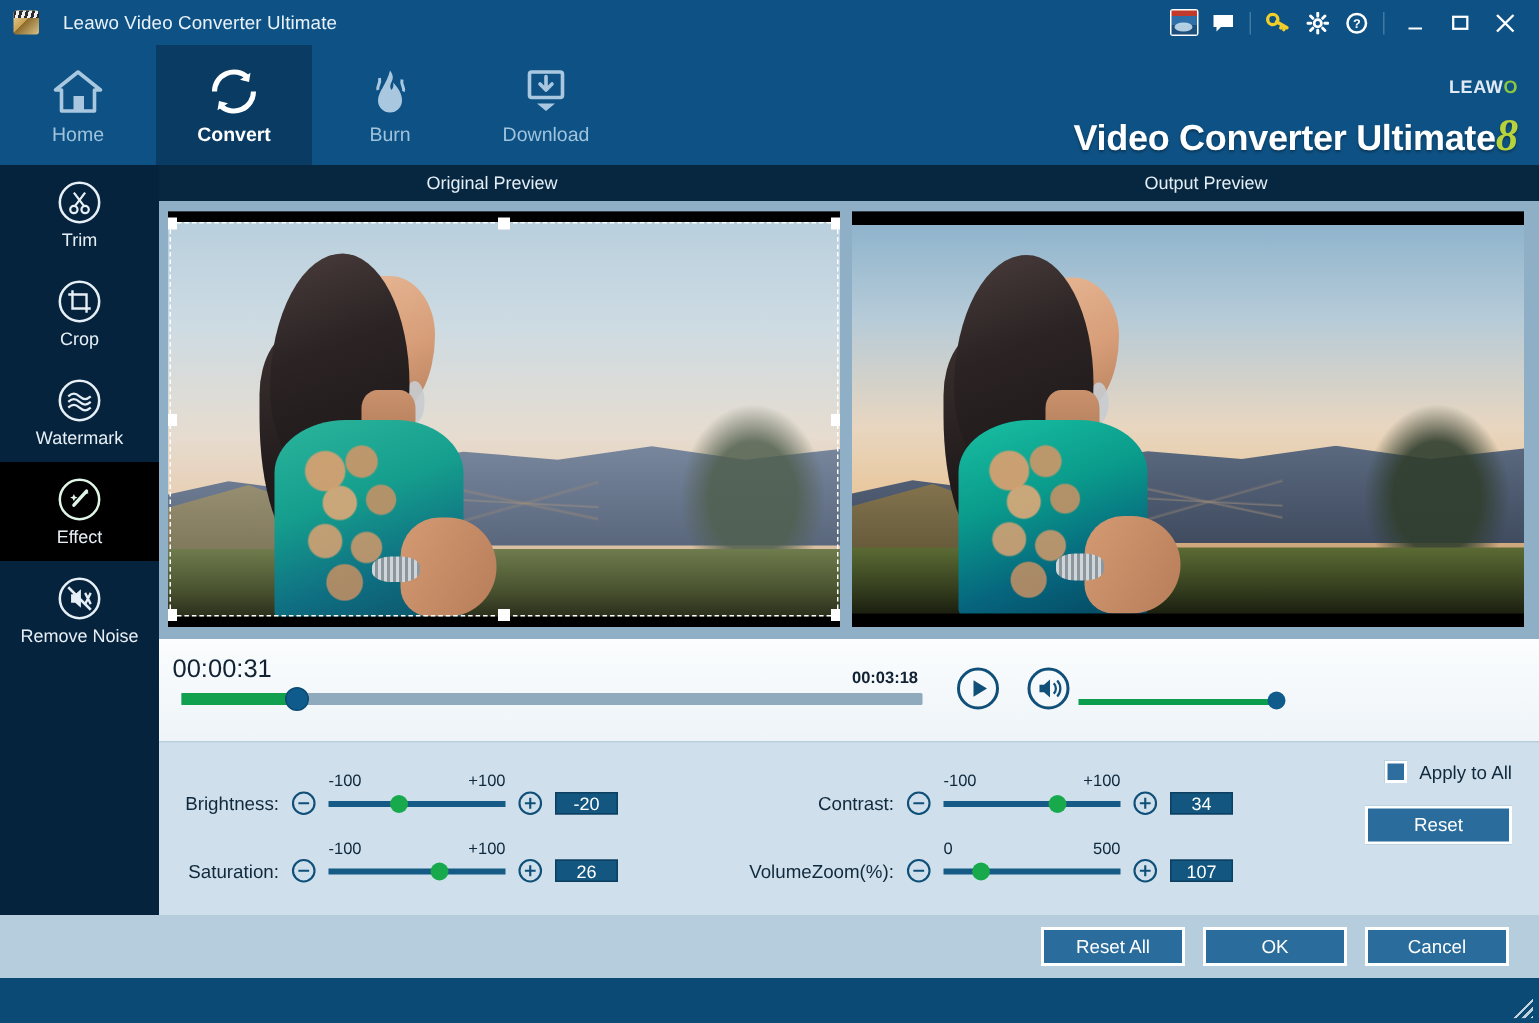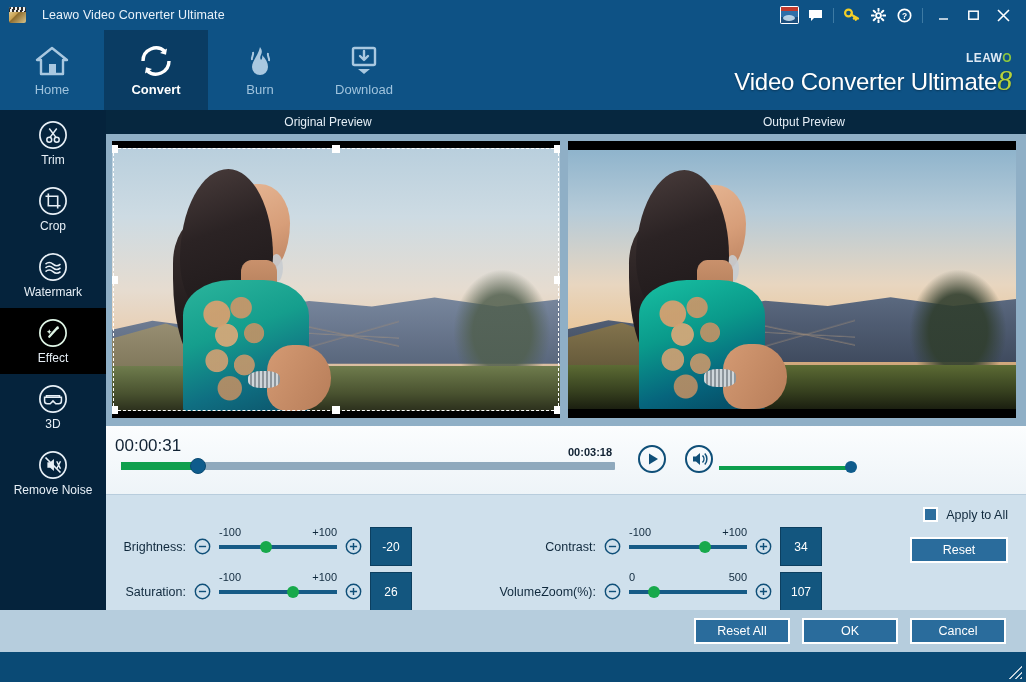--- a/index.html
+++ b/index.html
@@ -68,21 +68,21 @@
   }
   .navtab.active { background: #0a3c63; color: #ffffff; font-weight: bold; }
   .navtab .nt-label { font-size: 13px; }
   .navtab svg { display:block; }
   .brand {
     position:absolute; right: 14px; top: 22px; text-align: right; line-height: 1;
   }
   .brand-leawo { font-size: 12px; font-weight: bold; color:#dfeaf4; letter-spacing: .4px; }
   .brand-leawo .o { color: #8cc63f; }
   .brand-main {
-    font-size: 24px; font-weight: normal; color: #ffffff; letter-spacing: -.2px; margin-top:1px;
+    font-size: 24px; font-weight: bold; color: #ffffff; letter-spacing: -.2px; margin-top:12px;
     text-shadow: 0 1px 2px rgba(0,0,0,.35);
   }
   .brand-8 { font-size: 30px; color: #b7d23a; font-style: italic; font-family:"Liberation Serif", serif; }
 
   
   .sidebar {
     position: absolute; left: 0; top: 110px; width: 106px; height: 500px;
     background: #05233c;
   }
   .side-item {
@@ -236,21 +236,21 @@
   
   .adjust { height: 116px; background: #cfe0ec; position: relative; border-top:1px solid #b8cddd; }
   .row { position:absolute; display:flex; align-items:center; }
   .lbl { font-size: 12.5px; color:#10293d; text-align:right; }
   .circ-btn { width:17px; height:17px; }
   .slider { position:relative; width: 118px; height: 16px; }
   .strack { position:absolute; left:0; top:6px; width:100%; height:4px; background:#165b86; }
   .sknob { position:absolute; top:2px; width:12px;height:12px;border-radius:50%; background:#17a94b; margin-left:-6px; }
   .srange { position:absolute; top:-13px; width:100%; font-size:11px; color:#10293d; display:flex; justify-content:space-between; }
   .valbox {
-    width: 42px; height: 39px; background:#13567f; border:1px solid #0c3f60;
+    width: 42px; height: 15px; background:#13567f; border:1px solid #0c3f60;
     color:#fff; font-size:12px; display:flex; align-items:center; justify-content:center;
   }
   .apply-row { position:absolute; right: 18px; top: 12px; display:flex; align-items:center; gap:8px; }
   .chk { width:15px;height:15px;background:#2d6e9e;border:2px solid #fff; }
   .apply-lbl { font-size:12.5px; color:#10293d; }
   .reset-btn {
     position:absolute; right: 18px; top: 42px; width:98px;height:26px;
     background:#2a6c9c; border:2px solid #fff; color:#fff; font-size:12.5px;
     display:flex;align-items:center;justify-content:center;
   }
@@ -399,28 +399,20 @@
       <span class="side-label">Watermark</span>
     </div>
     <div class="side-item active">
       <svg class="side-circle" viewBox="0 0 32 32">
           <circle cx="16" cy="16" r="14" fill="none" stroke="#dff5e6" stroke-width="1.8"></circle>
           <path d="M21 10l-9 10" stroke="#dff5e6" stroke-width="2.4" stroke-linecap="round"></path>
           <path d="M20.5 9.5l2 2-3 1z" fill="#dff5e6"></path>
           <path d="M12 12l.8 1.8 1.8.8-1.8.8L12 17.2l-.8-1.8-1.8-.8 1.8-.8z" fill="#dff5e6"></path>
         </svg>
       <span class="side-label">Effect</span>
-    </div>
-    <div class="side-item">
-      <svg class="side-circle" viewBox="0 0 32 32">
-          <circle cx="16" cy="16" r="14" fill="none" stroke="#e7eff6" stroke-width="1.8"></circle>
-          <path d="M7 14h18v4a3 3 0 0 1-3 3h-3l-3-3-3 3h-3a3 3 0 0 1-3-3z" fill="none" stroke="#e7eff6" stroke-width="1.6"></path>
-          <path d="M9 14v-1.5h14V14" fill="none" stroke="#e7eff6" stroke-width="1.6"></path>
-        </svg>
-      <span class="side-label">3D</span>
     </div>
     <div class="side-item">
       <svg class="side-circle" viewBox="0 0 32 32">
           <circle cx="16" cy="16" r="14" fill="none" stroke="#e7eff6" stroke-width="1.8"></circle>
           <path d="M10 13h3l4-3.5v13L13 19h-3z" fill="#e7eff6"></path>
           <path d="M20 12l4 8M24 12l-4 8" stroke="#e7eff6" stroke-width="1.6"></path>
           <path d="M8 8l16 16" stroke="#e7eff6" stroke-width="1.8"></path>
         </svg>
       <span class="side-label">Remove Noise</span>
     </div>

